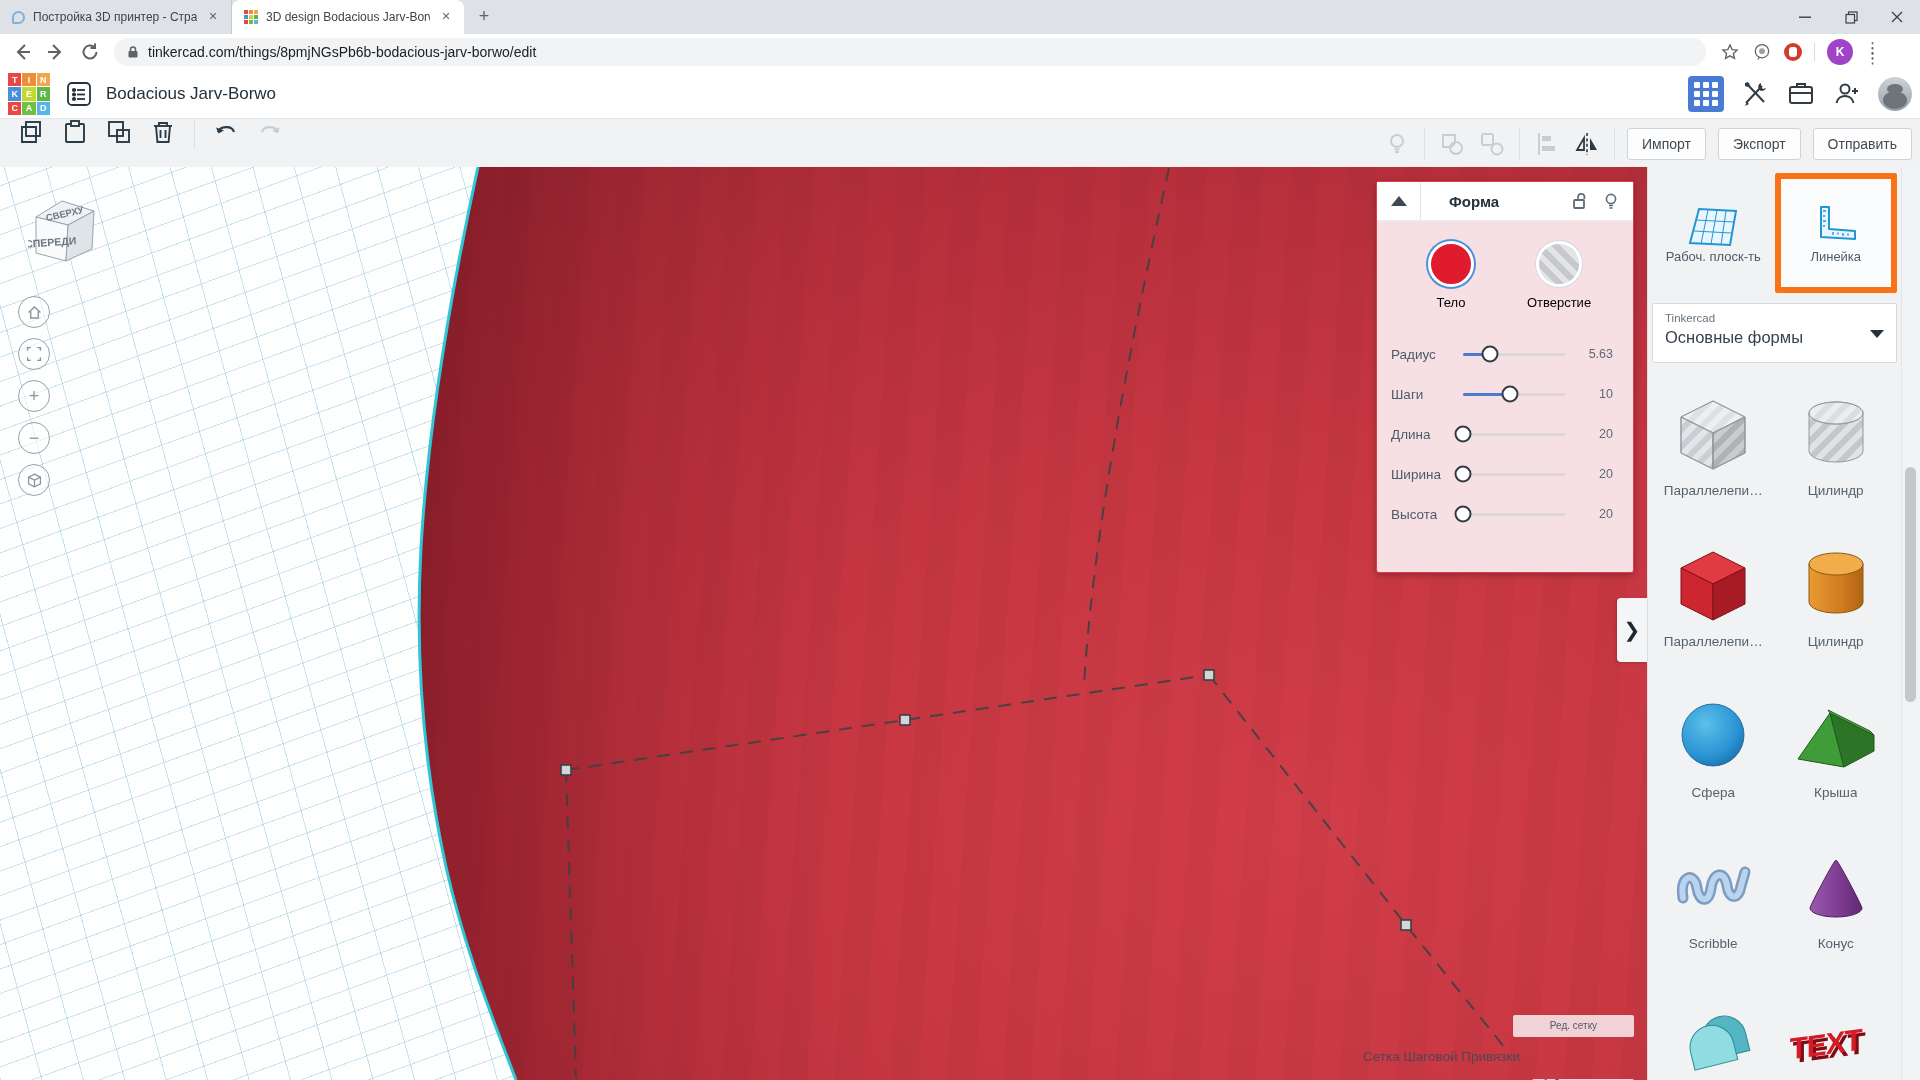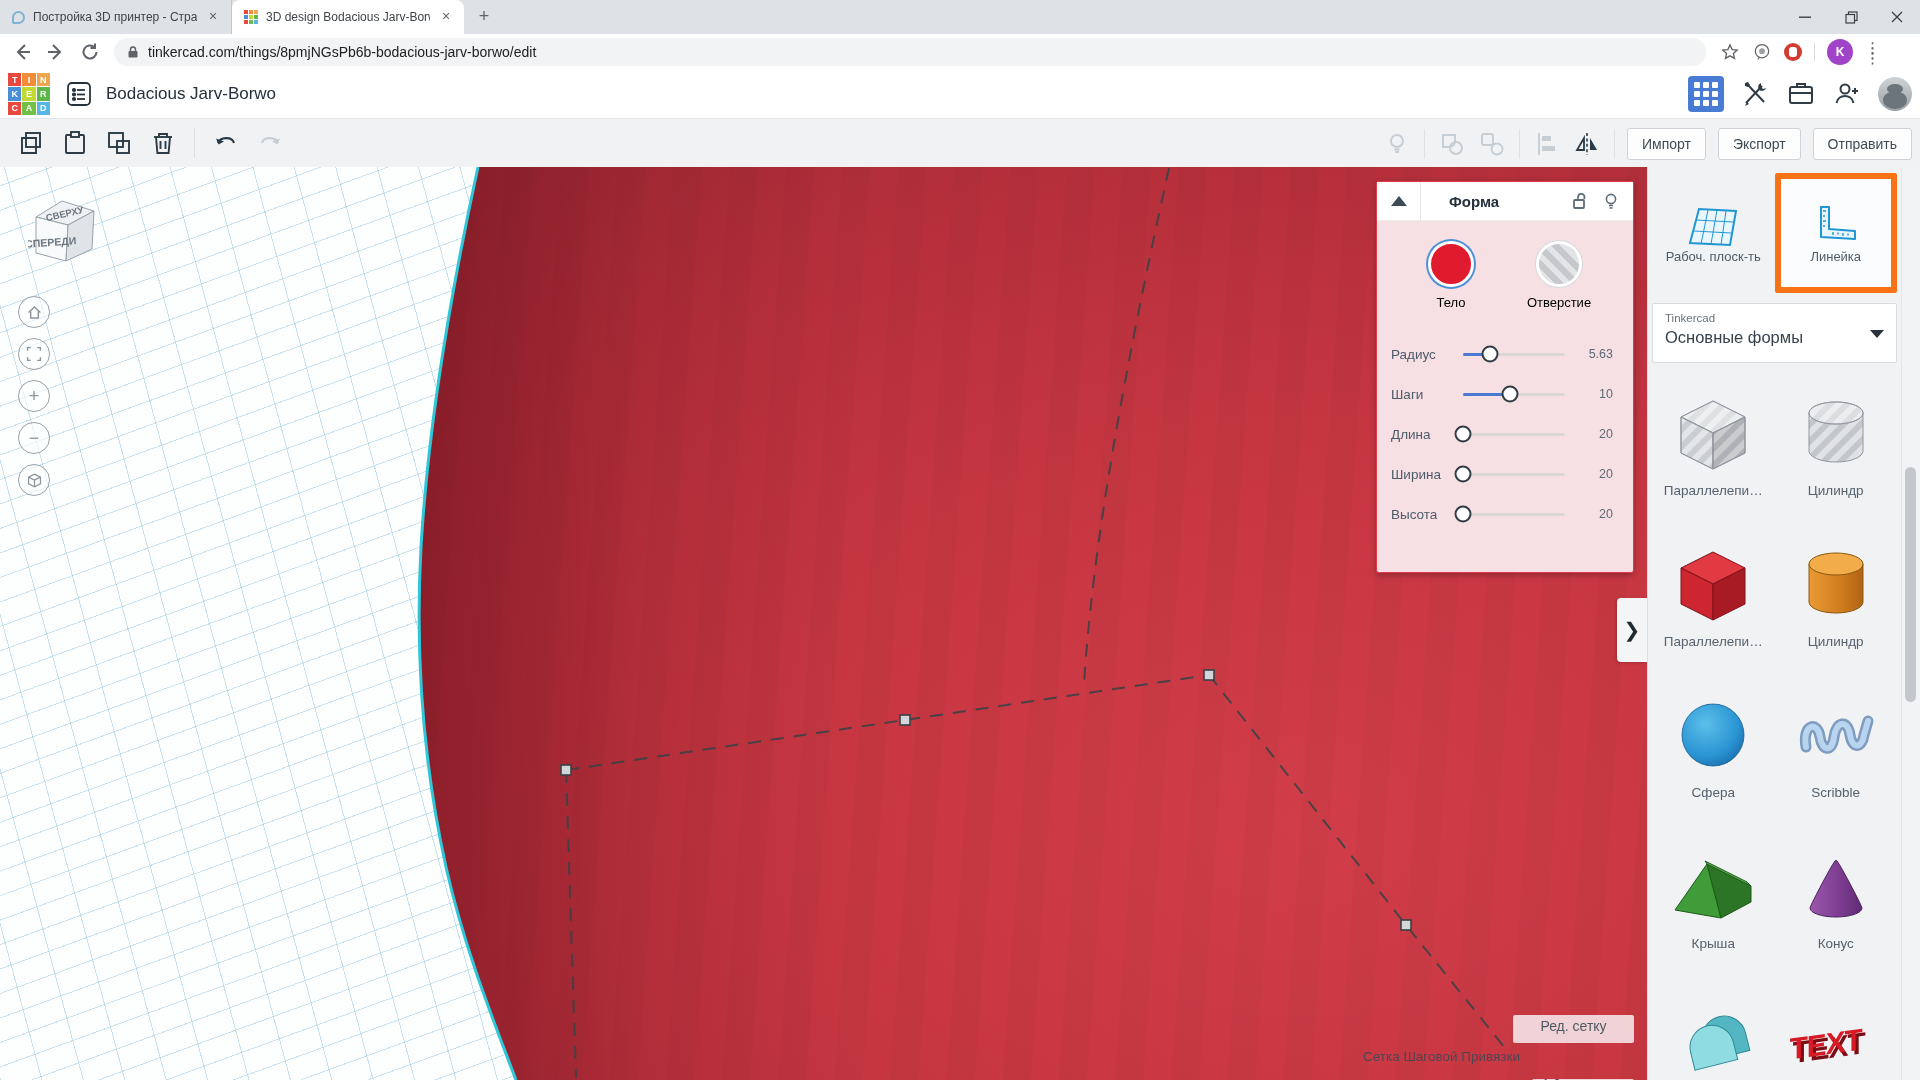--- a/index.html
+++ b/index.html
@@ -43,21 +43,21 @@
   .propsbtn{width:26px;height:26px;margin-left:16px;color:#26333d;}
   .designtitle{margin-left:14px;font-size:17px;font-weight:normal;color:#24313c;}
   .tkheader-right{position:absolute;right:8px;top:0;height:48px;display:flex;align-items:center;gap:16px;}
   .appsbtn{width:36px;height:36px;background:#4a7bd4;border-radius:4px;display:grid;grid-template-columns:repeat(3,6px);grid-template-rows:repeat(3,6px);gap:3px;align-content:center;justify-content:center;}
   .appsbtn i{background:#fff;display:block;border-radius:1px;}
   .hicon{width:30px;height:30px;color:#2f3b45;}
   .pavatar{width:34px;height:34px;border-radius:50%;background:linear-gradient(180deg,#cfd3d6,#9aa1a7);position:relative;overflow:hidden;}
   .pavatar:after{content:"";position:absolute;left:9px;top:7px;width:16px;height:10px;border-radius:50%;background:#6d757c;box-shadow:0 11px 0 4px #6d757c;}
 
   
-  .tktoolbar{position:absolute;left:0;top:118px;width:1920px;height:49px;background:#f1f2f4;border-top:1px solid #e3e6e9;box-sizing:border-box;display:flex;align-items:center;}
+  .tktoolbar{position:absolute;left:0;top:118px;width:1920px;height:49px;background:#f1f2f4;border-top:1px solid #e3e6e9;box-sizing:border-box;display:flex;}
   .tbicon{width:26px;height:26px;color:#2a3b47;margin-left:18px;flex:0 0 auto;}
   .tbicon.dis{color:#c5cdd5;}
   .tbsep{width:1px;height:30px;background:#dcdfe3;margin-left:18px;}
   .tb-right{position:absolute;right:8px;top:0;height:49px;display:flex;align-items:center;}
   .tb-right .tbicon{margin-left:14px;}
   .tb-right .tbsep{margin-left:14px;}
   .tbbtn{margin-left:12px;height:30px;padding:0 14px;background:#fdfdfd;border:1px solid #ced3d9;border-radius:3px;font-size:14px;color:#3f4b54;display:flex;align-items:center;}
 
   
   .viewport{position:absolute;left:0;top:167px;width:1647px;height:913px;background-color:#fdfefe;
@@ -89,22 +89,22 @@
   .sliders{margin-top:24px;}
   .srow{display:grid;grid-template-columns:66px 1fr 42px;align-items:center;height:40px;padding:0 20px 0 14px;}
   .slabel{font-size:13.5px;color:#4c5b68;}
   .strack{position:relative;height:17px;margin:0 6px;}
   .sline{position:absolute;left:0;right:0;top:7px;height:3px;background:#ddd6d7;border-radius:2px;}
   .sfill{position:absolute;left:0;top:7px;height:3px;background:#4a7bd0;border-radius:2px;}
   .sthumb{position:absolute;top:50%;width:17px;height:17px;border-radius:50%;background:#fff;border:2px solid #323c45;box-sizing:border-box;transform:translate(-50%,-50%);}
   .sval{font-size:12.5px;color:#5c6a76;text-align:right;}
 
   
-  .editgrid{position:absolute;left:1513px;top:848px;width:121px;height:28px;background:#f1d2d6;border-radius:2px;
-    font-size:14px;color:#4d5b66;text-align:center;line-height:22px;}
+  .editgrid{position:absolute;left:1513px;top:848px;width:121px;height:22px;background:#f1d2d6;border-radius:2px;
+    font-size:10px;color:#4d5b66;text-align:center;line-height:22px;}
   .snaplabel{position:absolute;left:1355px;top:882px;width:165px;text-align:right;font-size:13.5px;color:#3a4854;opacity:.85;}
   .snapdd{position:absolute;left:1532px;top:912px;width:102px;height:27px;background:#f1d2d6;border-radius:2px;
     display:flex;align-items:flex-end;box-sizing:border-box;padding:0 10px;}
   .snapdd span{font-size:13.5px;color:#3f4d59;flex:1;}
   .tri-up-sm{width:0;height:0;border-left:5px solid transparent;border-right:5px solid transparent;border-bottom:6px solid #333e48;}
   .collapsebtn{position:absolute;left:1617px;top:431px;width:30px;height:64px;background:#f3f5f6;border-radius:4px 0 0 4px;
     box-shadow:-1px 1px 3px rgba(0,0,0,.18);display:flex;align-items:center;justify-content:center;
     font-size:20px;color:#1e2a33;}
 
   
@@ -561,37 +561,37 @@
         <span class="glabel">Цилиндр</span>
       </div>
       <div class="gitem">
         <svg width="96" height="84" viewBox="0 0 96 84">
           <circle cx="48" cy="42" r="31" fill="url(#sphGrad)" stroke="#135d92" stroke-width="0.8"></circle>
         </svg>
         <span class="glabel">Сфера</span>
       </div>
       <div class="gitem">
         <svg width="96" height="84" viewBox="0 0 96 84">
-          <path d="M18,54 C14,30 30,28 32,44 C34,58 44,60 46,44 C48,28 60,26 62,42 C64,56 74,56 76,42 L80,28" fill="none" stroke="#7d9cc0" stroke-width="11" stroke-linecap="round" stroke-linejoin="round"></path>
-          <path d="M18,54 C14,30 30,28 32,44 C34,58 44,60 46,44 C48,28 60,26 62,42 C64,56 74,56 76,42 L80,28" fill="none" stroke="#b8d4ee" stroke-width="6" stroke-linecap="round" stroke-linejoin="round"></path>
-        </svg>
-        <span class="glabel">Scribble</span>
-      </div>
-      <div class="gitem">
-        <svg width="96" height="84" viewBox="0 0 96 84">
           <g stroke="#1d5a1a" stroke-width="1" stroke-linejoin="round">
             <polygon points="10,66 42,20 56,74" fill="#3f9c38"></polygon>
             <polygon points="42,20 86,42 86,58 56,74" fill="#2c7527"></polygon>
             <polygon points="42,20 86,42 82,38 40,17" fill="#5cb84f"></polygon>
           </g>
         </svg>
         <span class="glabel">Крыша</span>
       </div>
       <div class="gitem">
         <svg width="96" height="84" viewBox="0 0 96 84">
+          <path d="M18,54 C14,30 30,28 32,44 C34,58 44,60 46,44 C48,28 60,26 62,42 C64,56 74,56 76,42 L80,28" fill="none" stroke="#7d9cc0" stroke-width="11" stroke-linecap="round" stroke-linejoin="round"></path>
+          <path d="M18,54 C14,30 30,28 32,44 C34,58 44,60 46,44 C48,28 60,26 62,42 C64,56 74,56 76,42 L80,28" fill="none" stroke="#b8d4ee" stroke-width="6" stroke-linecap="round" stroke-linejoin="round"></path>
+        </svg>
+        <span class="glabel">Scribble</span>
+      </div>
+      <div class="gitem">
+        <svg width="96" height="84" viewBox="0 0 96 84">
           <path d="M48,16 C50,16 74,62 74,64 A26,9 0 0 1 22,64 C22,62 46,16 48,16 Z" fill="url(#coneGrad)" stroke="#4b1f5e" stroke-width="1"></path>
           <path d="M22,64 A26,9 0 0 0 74,64 A26,9 0 0 1 22,64" fill="rgba(50,15,70,0.35)"></path>
         </svg>
         <span class="glabel">Конус</span>
       </div>
       <div class="gitem">
         <svg width="96" height="84" viewBox="0 0 96 84">
           <g transform="rotate(-14 48 48)" stroke="#2f8a96" stroke-width="1">
             <path d="M38,64 v-18 a22,22 0 0 1 44,0 v18 z" fill="#54b6c2"></path>
             <path d="M24,70 v-18 a22,22 0 0 1 44,0 v18 z" fill="#8fdde3"></path>

